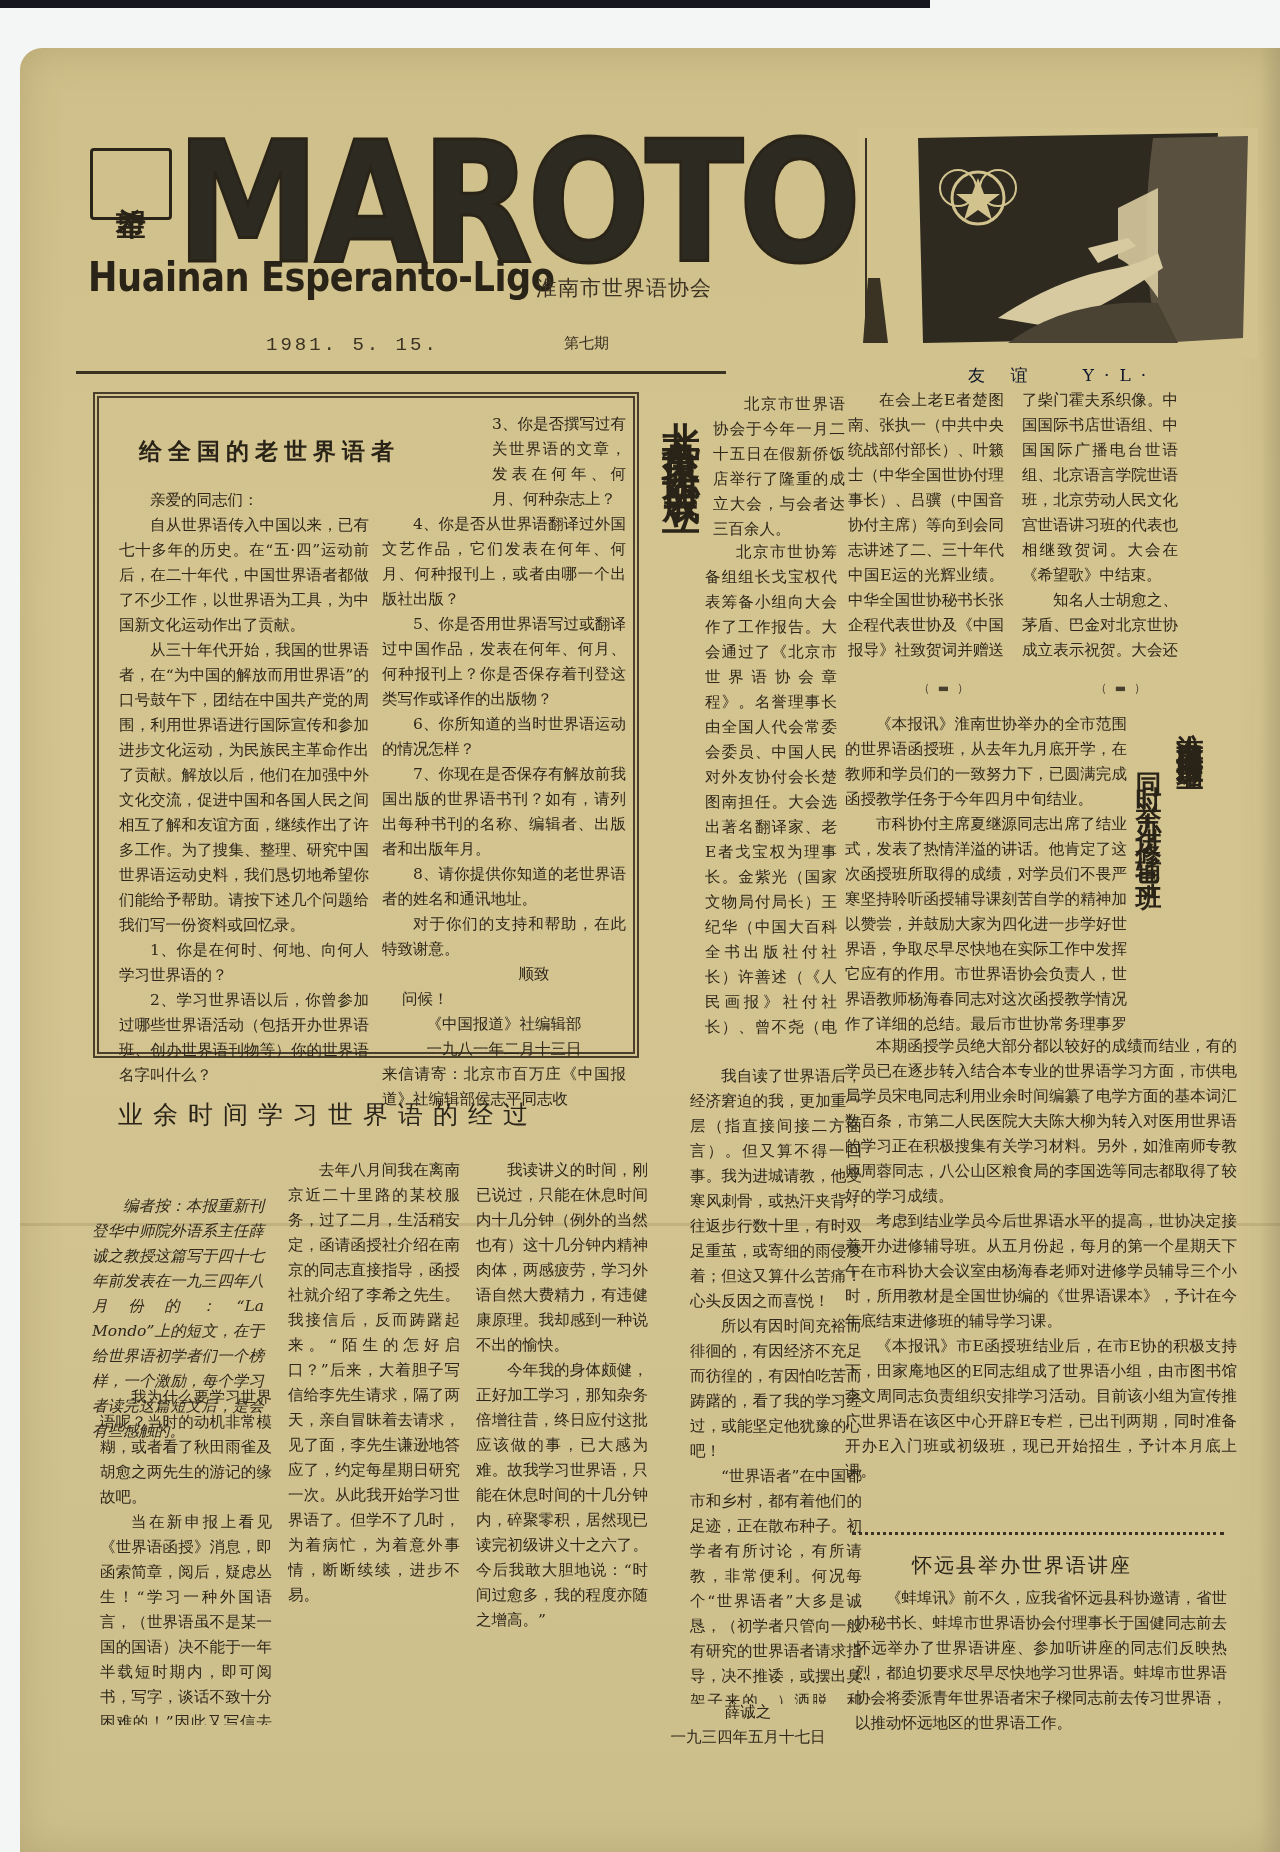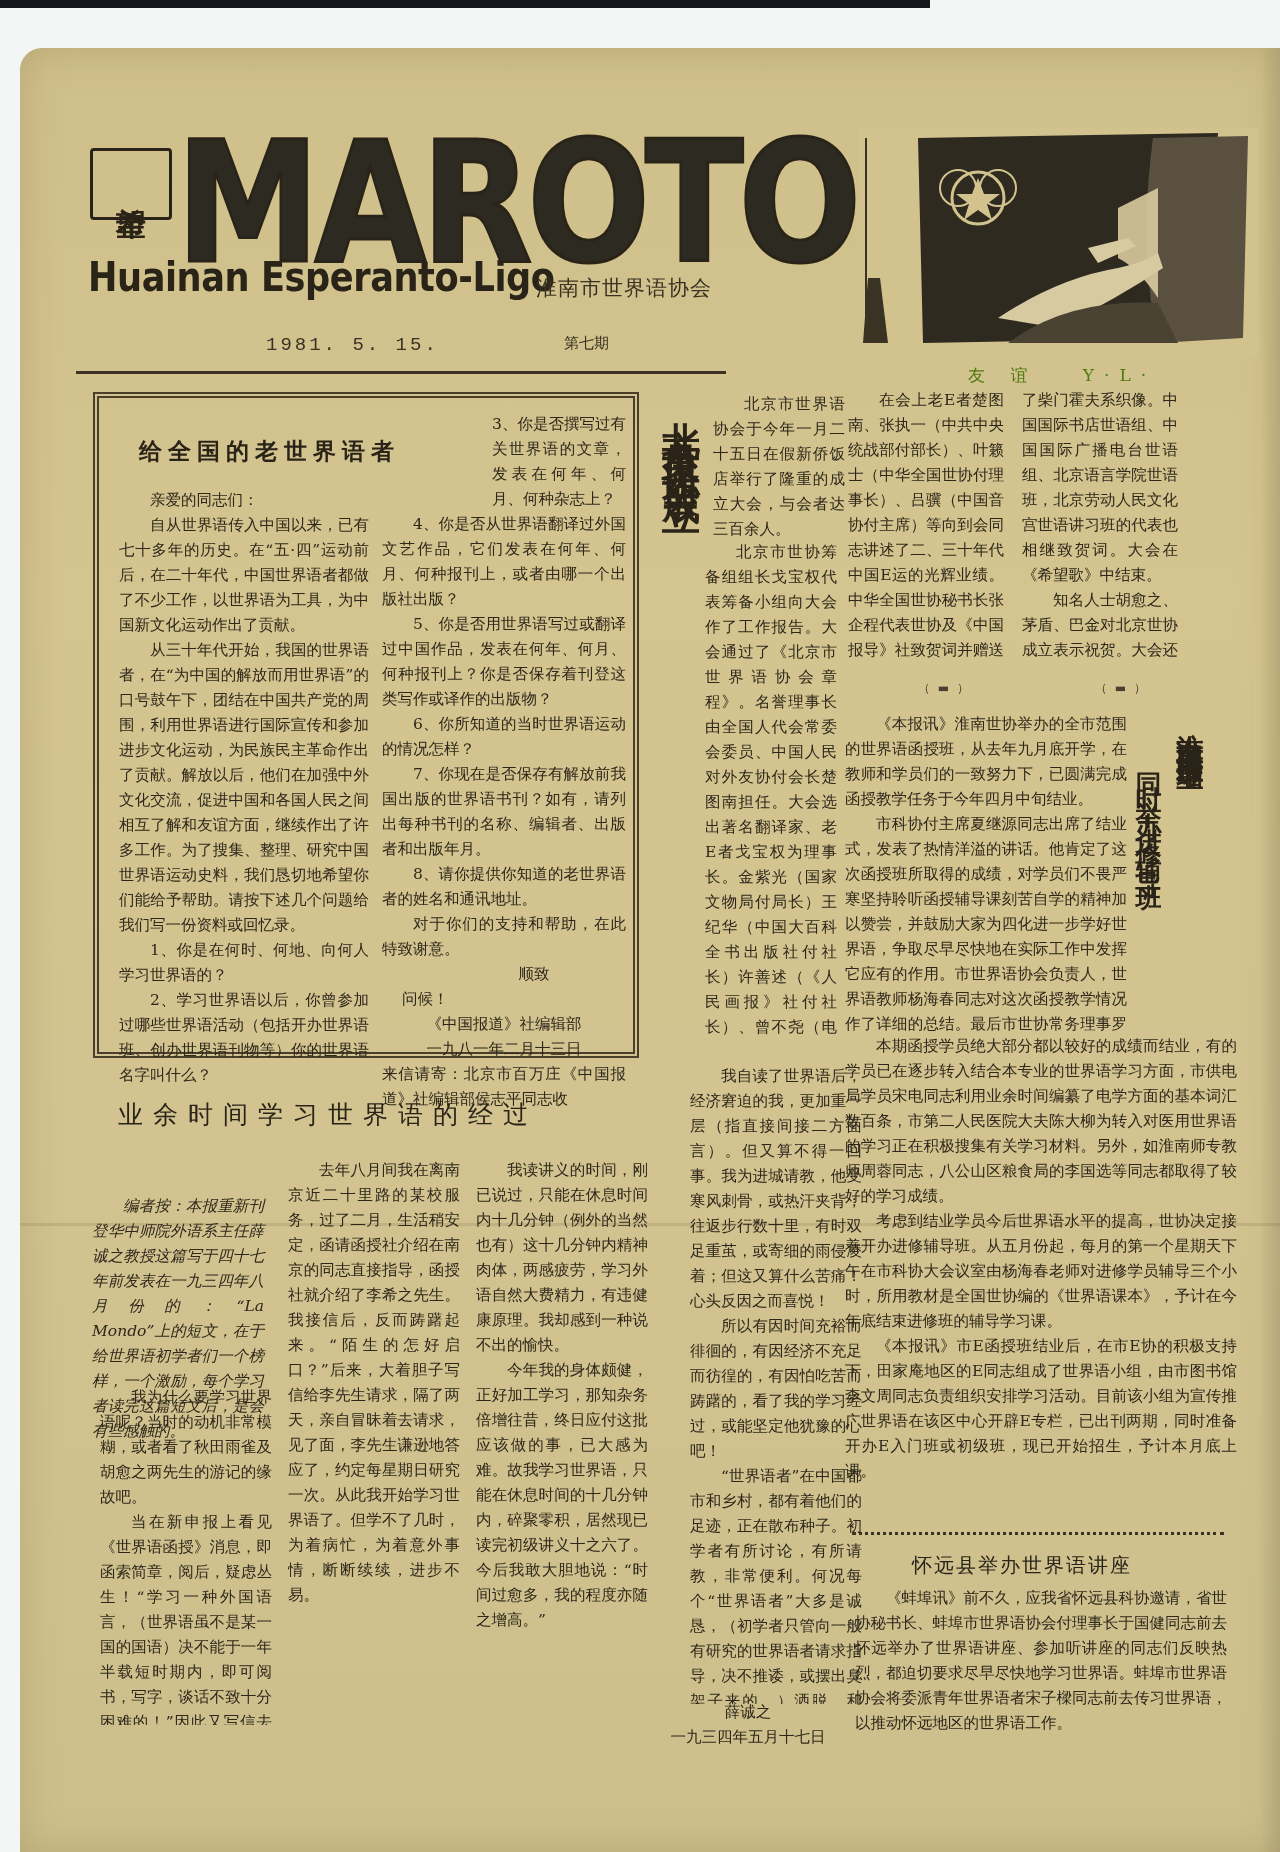--- a/index.html
+++ b/index.html
@@ -42,21 +42,21 @@
     transform: scaleX(0.88); transform-origin:left top;
   }
   .logo-cn { position:absolute; left:460px; top:186px; font-size:21px; color:#3a3222; letter-spacing:1px; }
   .issue-date { position:absolute; left:190px; top:246px; font-family:"Liberation Mono", monospace; font-size:19px; letter-spacing:3px; color:#3a3222; }
   .issue-no { position:absolute; left:488px; top:246px; font-size:15px; color:#3a3222; }
   .masthead-rule { position:absolute; left:0; top:283px; width:650px; height:3px; background:#3a3222; }
 
   
   .illustration { position:absolute; left:858px; top:128px; width:400px; height:260px; }
   .illustration svg { width:100%; height:230px; display:block; }
-  .illus-caption { text-align:left; padding-left:110px; font-size:17px; letter-spacing:10px; color:#4d7c0f; margin-top:6px; }
+  .illus-caption { text-align:left; padding-left:110px; font-size:17px; letter-spacing:10px; color:#0f172a; margin-top:6px; }
 
   
   .letter-box {
     position:absolute; left:93px; top:392px; width:546px; height:666px;
     border:5px dashed #3a3222;
     border-style: double;
     border-width: 6px;
     border-color:#4a3f2a;
   }
   .letter-title { position:absolute; left:40px; top:38px; font-family:"DejaVu Sans", sans-serif; font-size:23px; font-weight:bold; letter-spacing:6px; color:#2a2418; }

